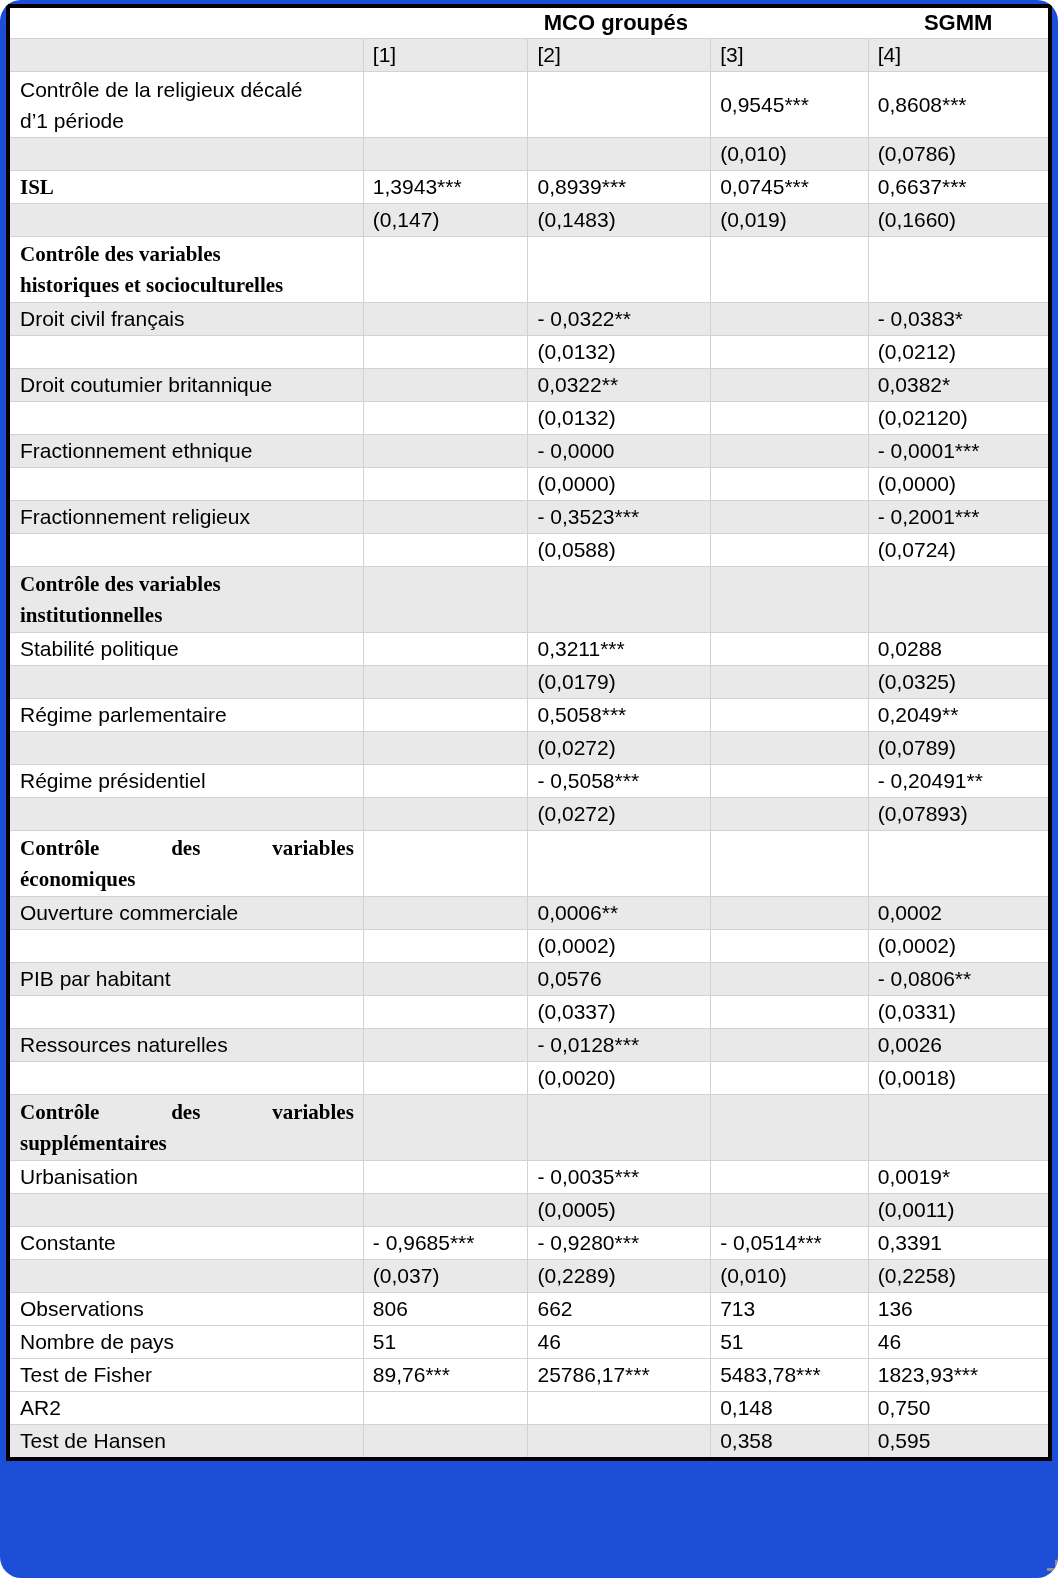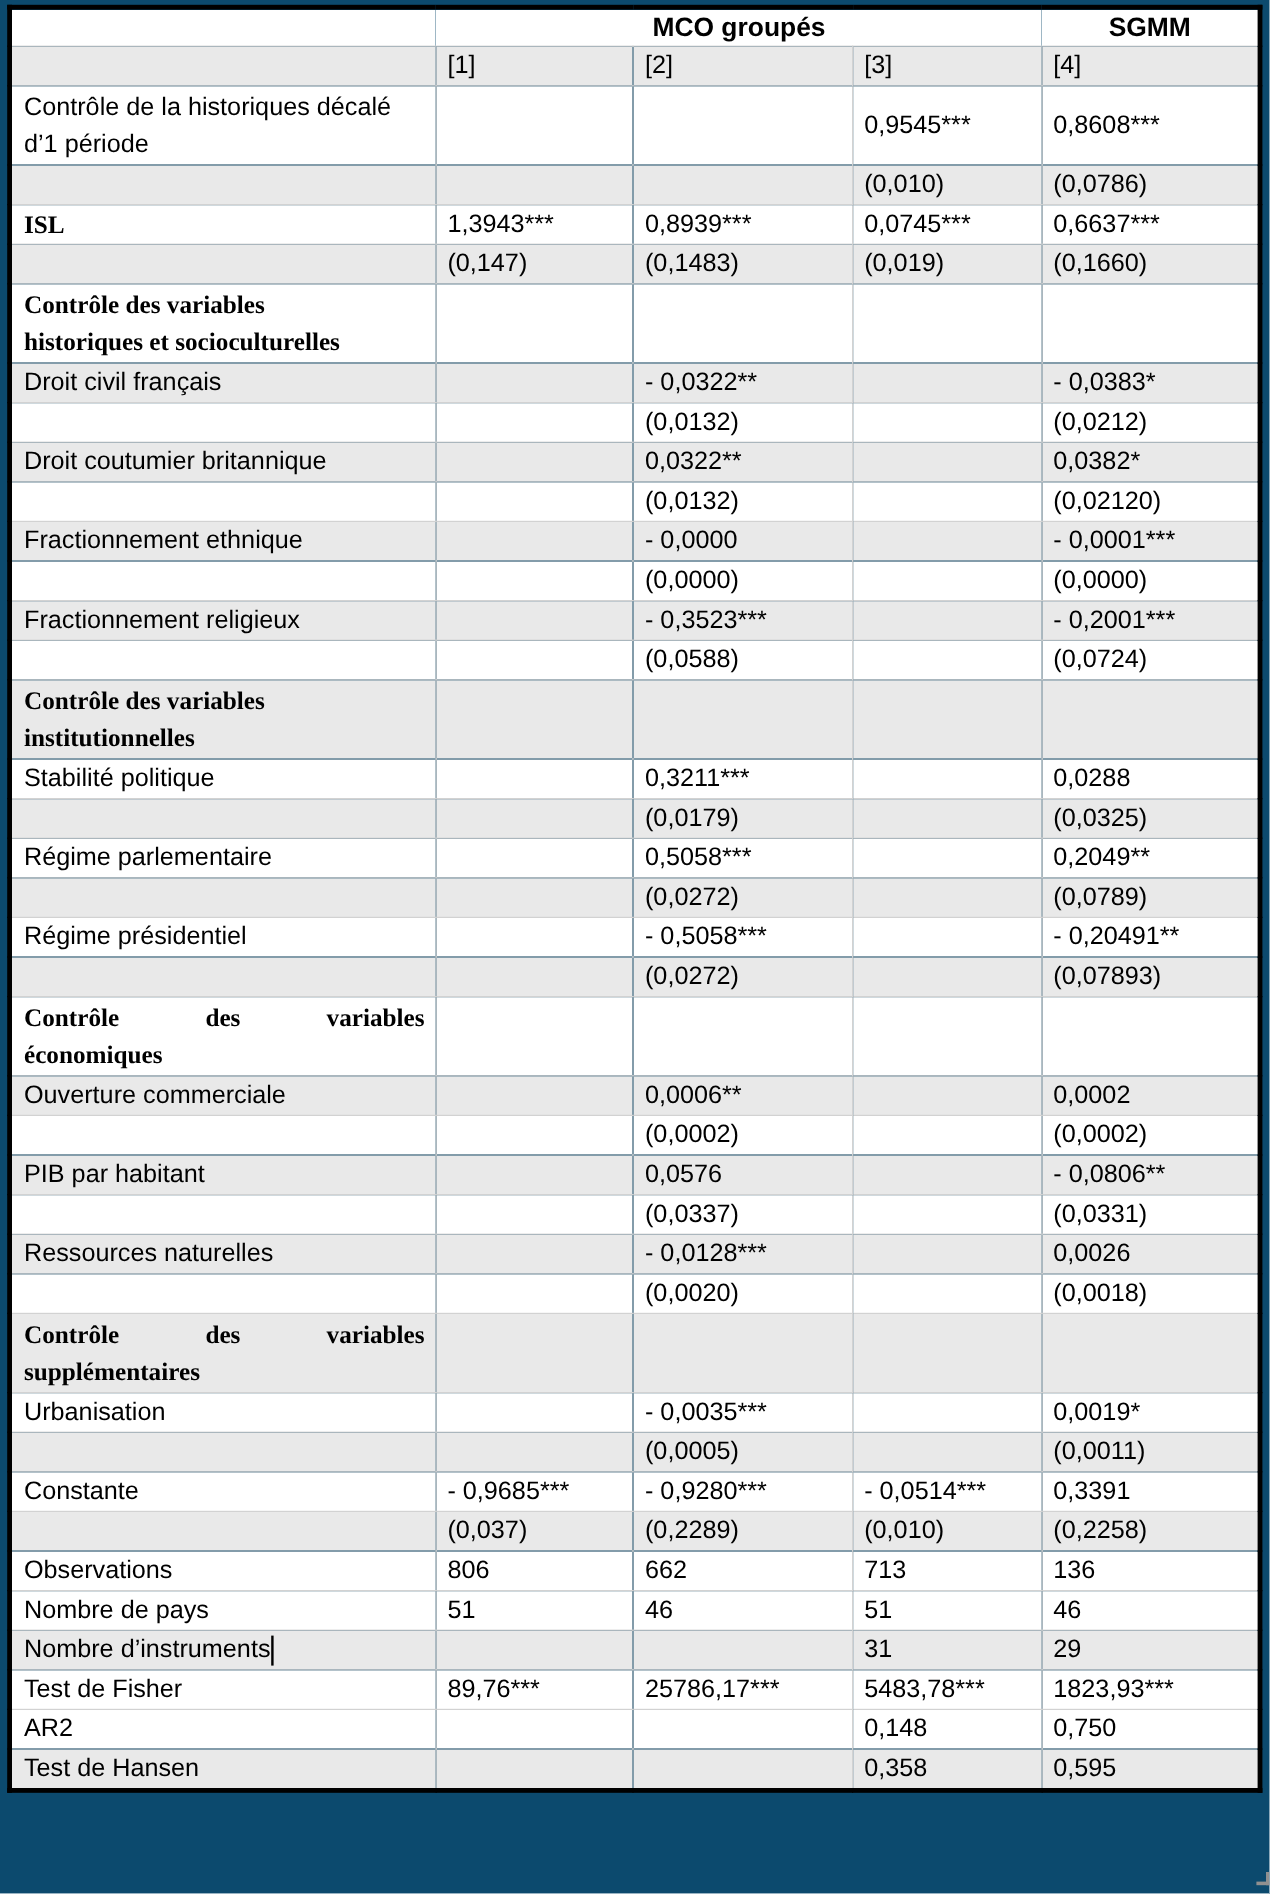--- a/index.html
+++ b/index.html
@@ -1,23 +1,24 @@
 <!DOCTYPE html>
 <html><head>
 <meta charset="utf-8">
 <style>
   html, body { margin: 0; padding: 0; background: #ffffff; }
   .page {
     position: relative;
     width: 1058px;
     height: 1578px;
-    background: #0c4a6e;
+    background: #1d4ed8;
     overflow: hidden;
     font-family: "Liberation Sans", sans-serif;
     color: #000;
+    border-radius: 21px;
   }
   table.reg {
     border-collapse: collapse;
     table-layout: fixed;
     width: 1046px;
     margin: 4px 0 0 6px;
     border: 4px solid #000000;
     font-size: 21px;
     line-height: 30px;
   }
@@ -85,21 +86,21 @@
         <td class="lbl"></td>
         <td>[1]</td>
         <td>[2]</td>
         <td>[3]</td>
         <td>[4]</td>
       </tr>
     </thead>
     <tbody id="table-body">
         <tr class="white tall">
           <td class="lbl">
-            <div>Contrôle de la historiques décalé</div>
+            <div>Contrôle de la religieux décalé</div>
             <div>d’1 période</div>
           </td>
           <td></td>
           <td></td>
           <td>0,9545***</td>
           <td>0,8608***</td>
         </tr>
         <tr class="shade std">
           <td class="lbl"><span></span></td>
           <td></td>
@@ -344,27 +345,20 @@
           <td>713</td>
           <td>136</td>
         </tr>
         <tr class="white std">
           <td class="lbl"><span>Nombre de pays</span></td>
           <td>51</td>
           <td>46</td>
           <td>51</td>
           <td>46</td>
         </tr>
-        <tr class="shade std">
-          <td class="lbl"><span>Nombre d’instruments</span><span class="caret"></span></td>
-          <td></td>
-          <td></td>
-          <td>31</td>
-          <td>29</td>
-        </tr>
         <tr class="white std">
           <td class="lbl"><span>Test de Fisher</span></td>
           <td>89,76***</td>
           <td>25786,17***</td>
           <td>5483,78***</td>
           <td>1823,93***</td>
         </tr>
         <tr class="white std">
           <td class="lbl"><span>AR2</span></td>
           <td></td>

